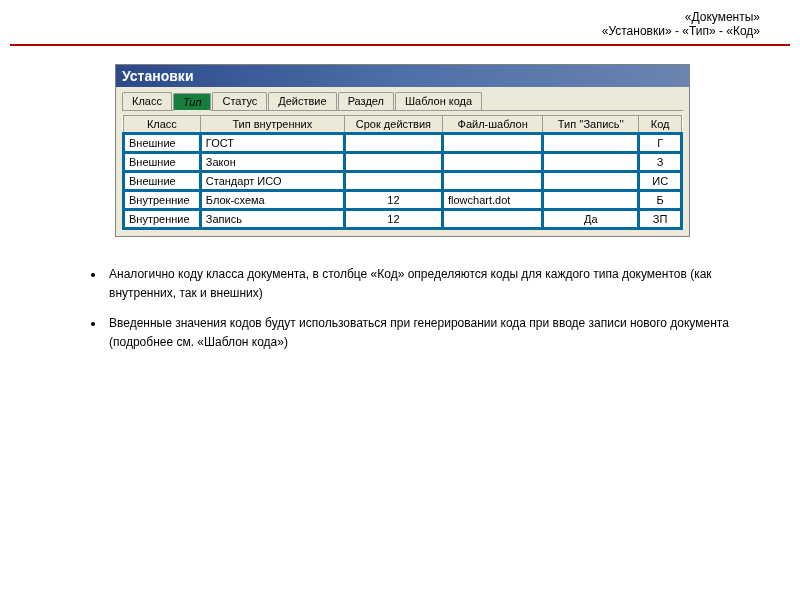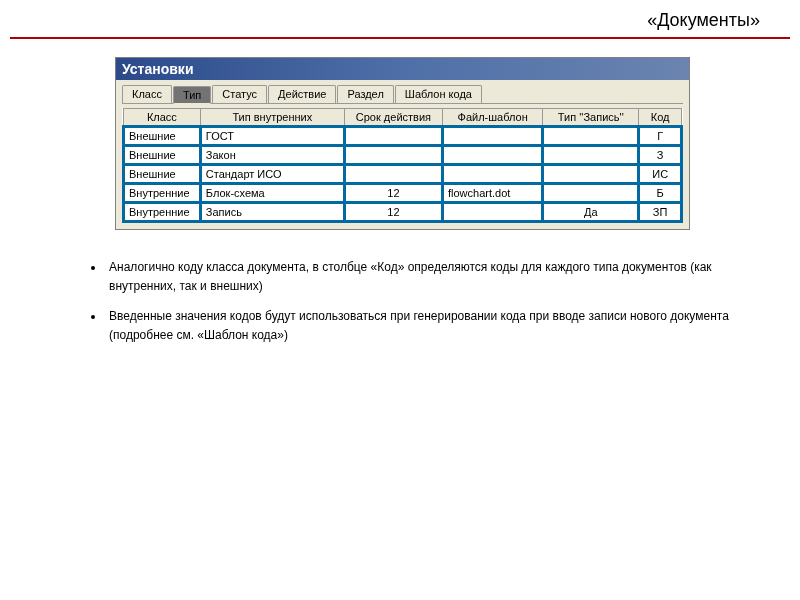--- a/index.html
+++ b/index.html
@@ -6,21 +6,21 @@
   body {
     font-family: Arial, sans-serif;
     background: #fff;
     width: 800px;
     height: 600px;
     overflow: hidden;
   }
   .header {
     text-align: right;
     padding: 10px 40px 6px 0;
-    font-size: 18px;
+    font-size: 12px;
     color: #000;
   }
   .header-line {
     border-bottom: 2px solid #b00000;
     margin: 0 10px;
   }
   .window {
     margin: 18px 0 0 115px;
     width: 575px;
     border: 1px solid #808080;
@@ -43,24 +43,25 @@
   .tab {
     padding: 2px 9px;
     border: 1px solid #999;
     border-bottom: none;
     background: #ece9d8;
     cursor: pointer;
     margin-right: 1px;
     border-radius: 2px 2px 0 0;
   }
   .tab.active {
-    background: #737373;
+    background: #15803d;
     border-bottom: 1px solid #ece9d8;
     position: relative;
     top: 1px;
+    font-style: italic;
   }
   .tabpanel-border {
     border-top: 1px solid #999;
     margin: 0 6px;
   }
   .grid {
     margin: 4px 6px 6px 6px;
     border-collapse: collapse;
     width: calc(100% - 12px);
     background: #fff;
@@ -95,20 +96,21 @@
     margin-bottom: 12px;
     list-style: disc;
     padding-left: 4px;
   }
 </style>
 </head>
 <body>
 
 <div class="header">
   <div>«Документы»</div>
+  <div>«Установки» - «Тип» - «Код»</div>
 </div>
 <div class="header-line"></div>
 
 <div class="window">
   <div class="titlebar">
     <span>Установки</span>
   </div>
   <div class="tabs">
     <div class="tab">Класс</div>
     <div class="tab active">Тип</div>

